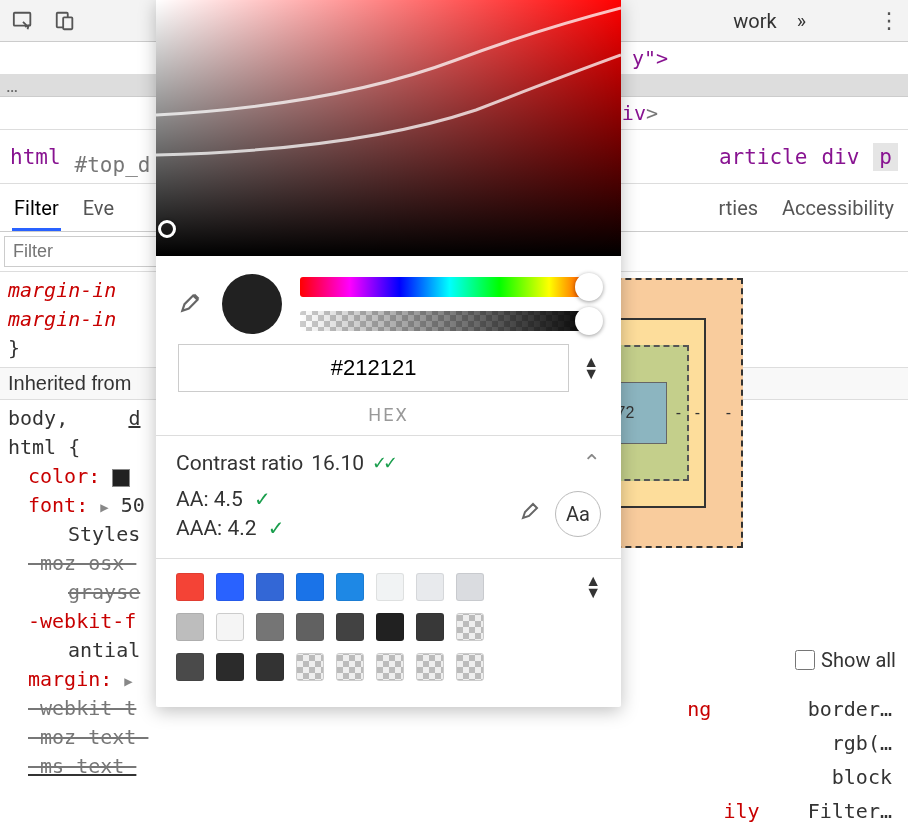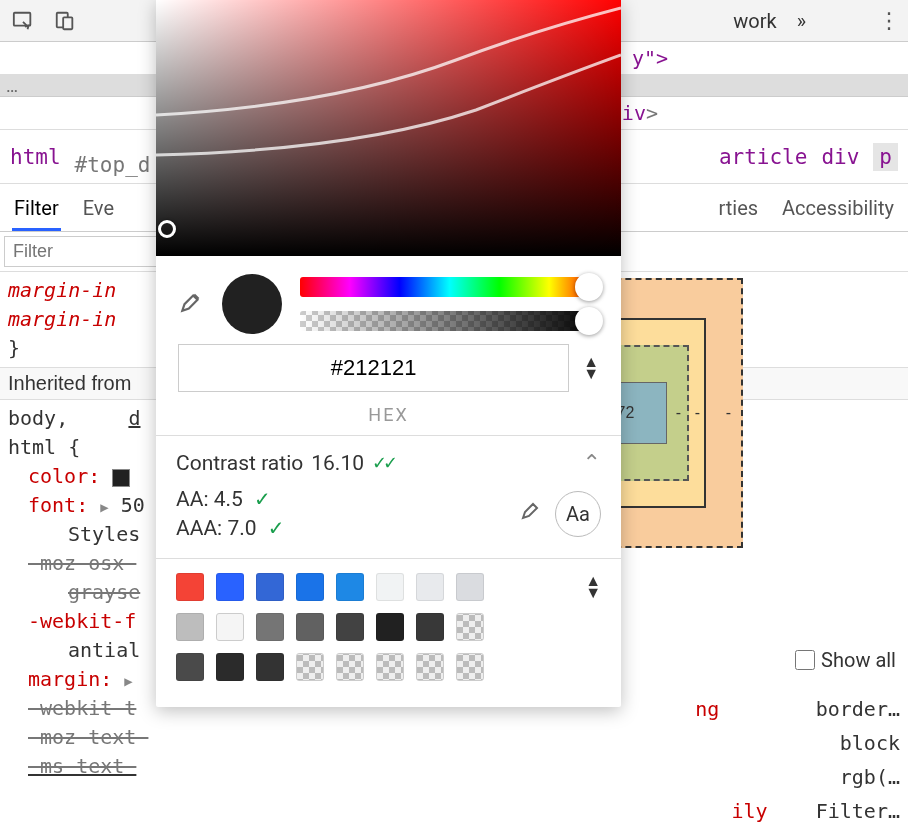--- a/index.html
+++ b/index.html
@@ -155,21 +155,21 @@
   top: 370px;
   font-size: 20px;
   display: flex;
   align-items: center;
   gap: 6px;
 }
 .showall-row input { width: 20px; height: 20px; }
 
 .computed-list {
   position: absolute;
-  right: 8px;
+  right: 16px;
   top: 410px;
   font-family: Menlo, Consolas, monospace;
   font-size: 20px;
   line-height: 1.7;
   text-align: right;
   width: 300px;
 }
 .computed-list .k { color: #c80000; }
 
 
@@ -407,22 +407,22 @@
   </div>
 </div>
 
 <div class="showall-row" style="top:648px;">
   <input type="checkbox" style="">
   <span>Show all</span>
 </div>
 
 <div class="computed-list" style="top:692px;">
   <div><span class="k">ng</span>&nbsp;&nbsp;&nbsp;&nbsp;&nbsp;&nbsp;&nbsp;&nbsp;<span>border…</span></div>
+  <div><span class="swatch" style="background:#212121;width:16px;height:16px;"></span> <span>rgb(…</span></div>
   <div><span>block</span></div>
-  <div><span class="swatch" style="background:#212121;width:16px;height:16px;"></span> <span>rgb(…</span></div>
   <div><span class="k">ily</span>&nbsp;&nbsp;&nbsp;&nbsp;<span>Filter…</span></div>
 </div>
 
 <div class="color-picker">
   <div class="cp-sv">
     <svg class="curve1" viewBox="0 0 465 256" preserveAspectRatio="none">
       <path d="M0 115 Q 180 105 300 60 Q 380 30 465 8" stroke="rgba(255,255,255,0.75)" stroke-width="3" fill="none"></path>
       <path d="M0 155 Q 200 150 320 110 Q 410 75 465 55" stroke="rgba(255,255,255,0.75)" stroke-width="3" fill="none"></path>
     </svg>
     <div class="cp-sv-handle"></div>
@@ -464,21 +464,21 @@
     </div>
     <div class="cp-contrast-sub">
       <div class="col">
         <div>
           <span>AA:</span>
           <span>4.5</span>
           <span class="check">✓</span>
         </div>
         <div>
           <span>AAA:</span>
-          <span>7.0</span>
+          <span>4.2</span>
           <span class="check">✓</span>
         </div>
       </div>
       <div class="spacer"></div>
       <div>
         <svg width="24" height="24" viewBox="0 0 24 24" fill="none" stroke="#666" stroke-width="2">
           <path d="M4 20 l2 -6 l8 -8 l4 4 l-8 8 z"></path>
         </svg>
       </div>
       <div class="cp-aa-circle">Aa</div>

